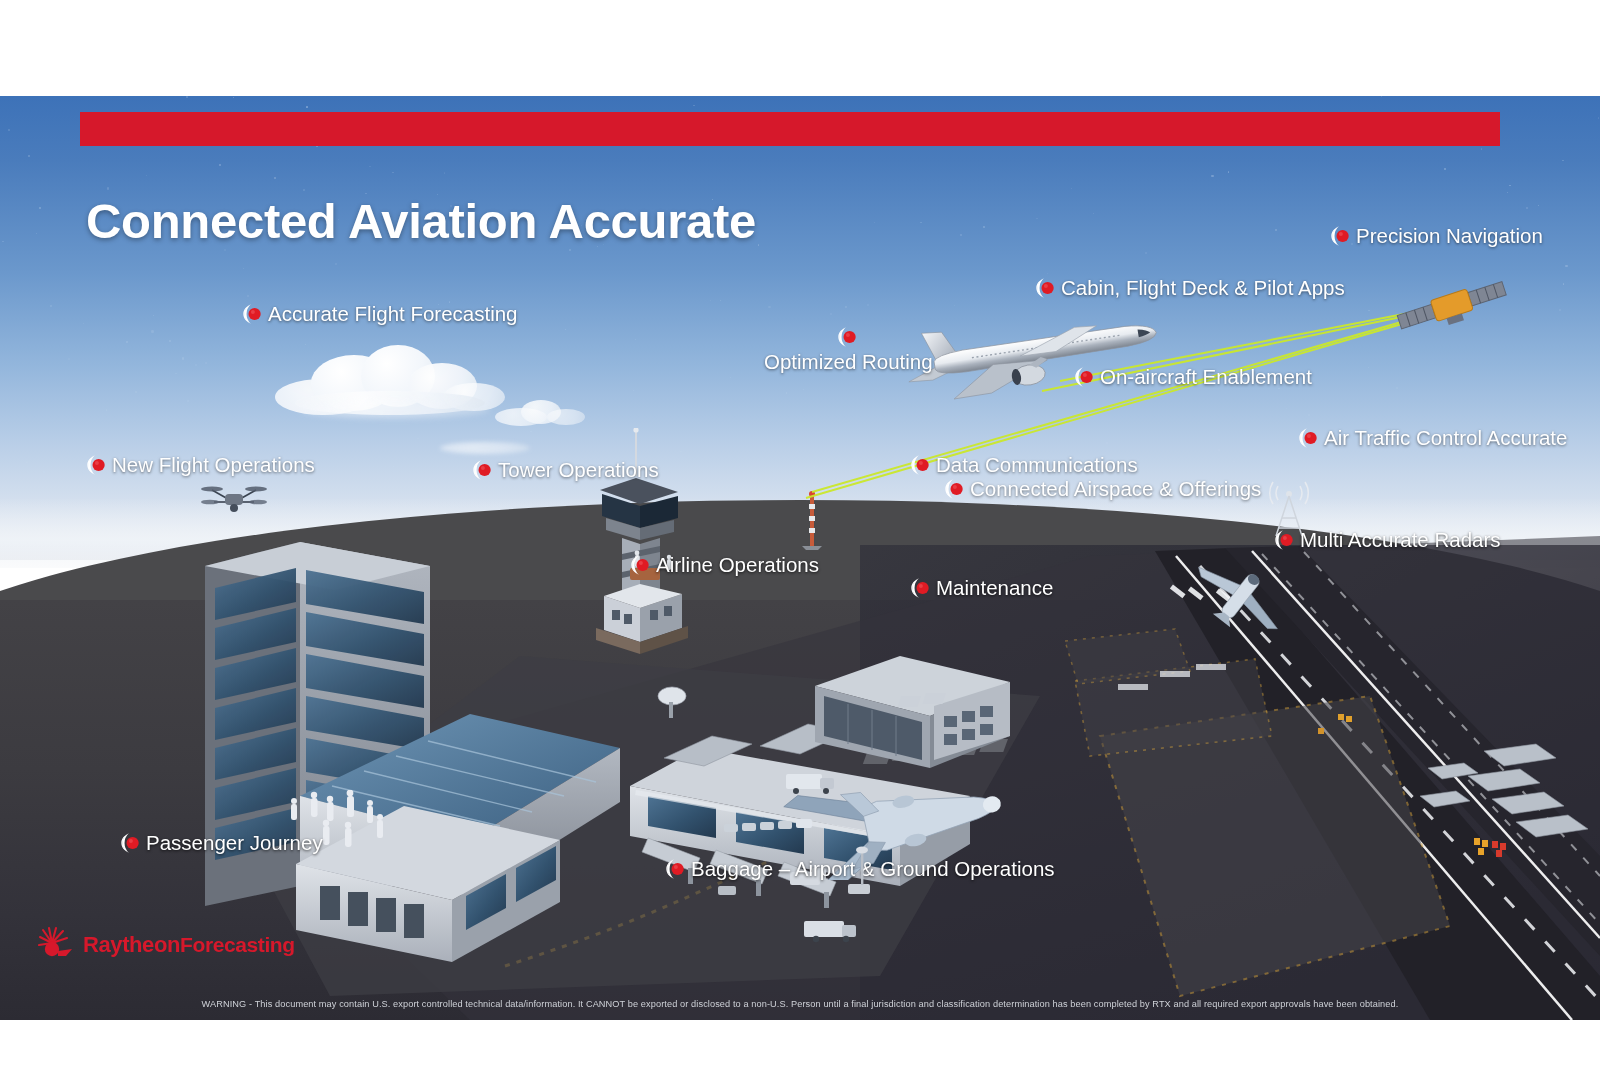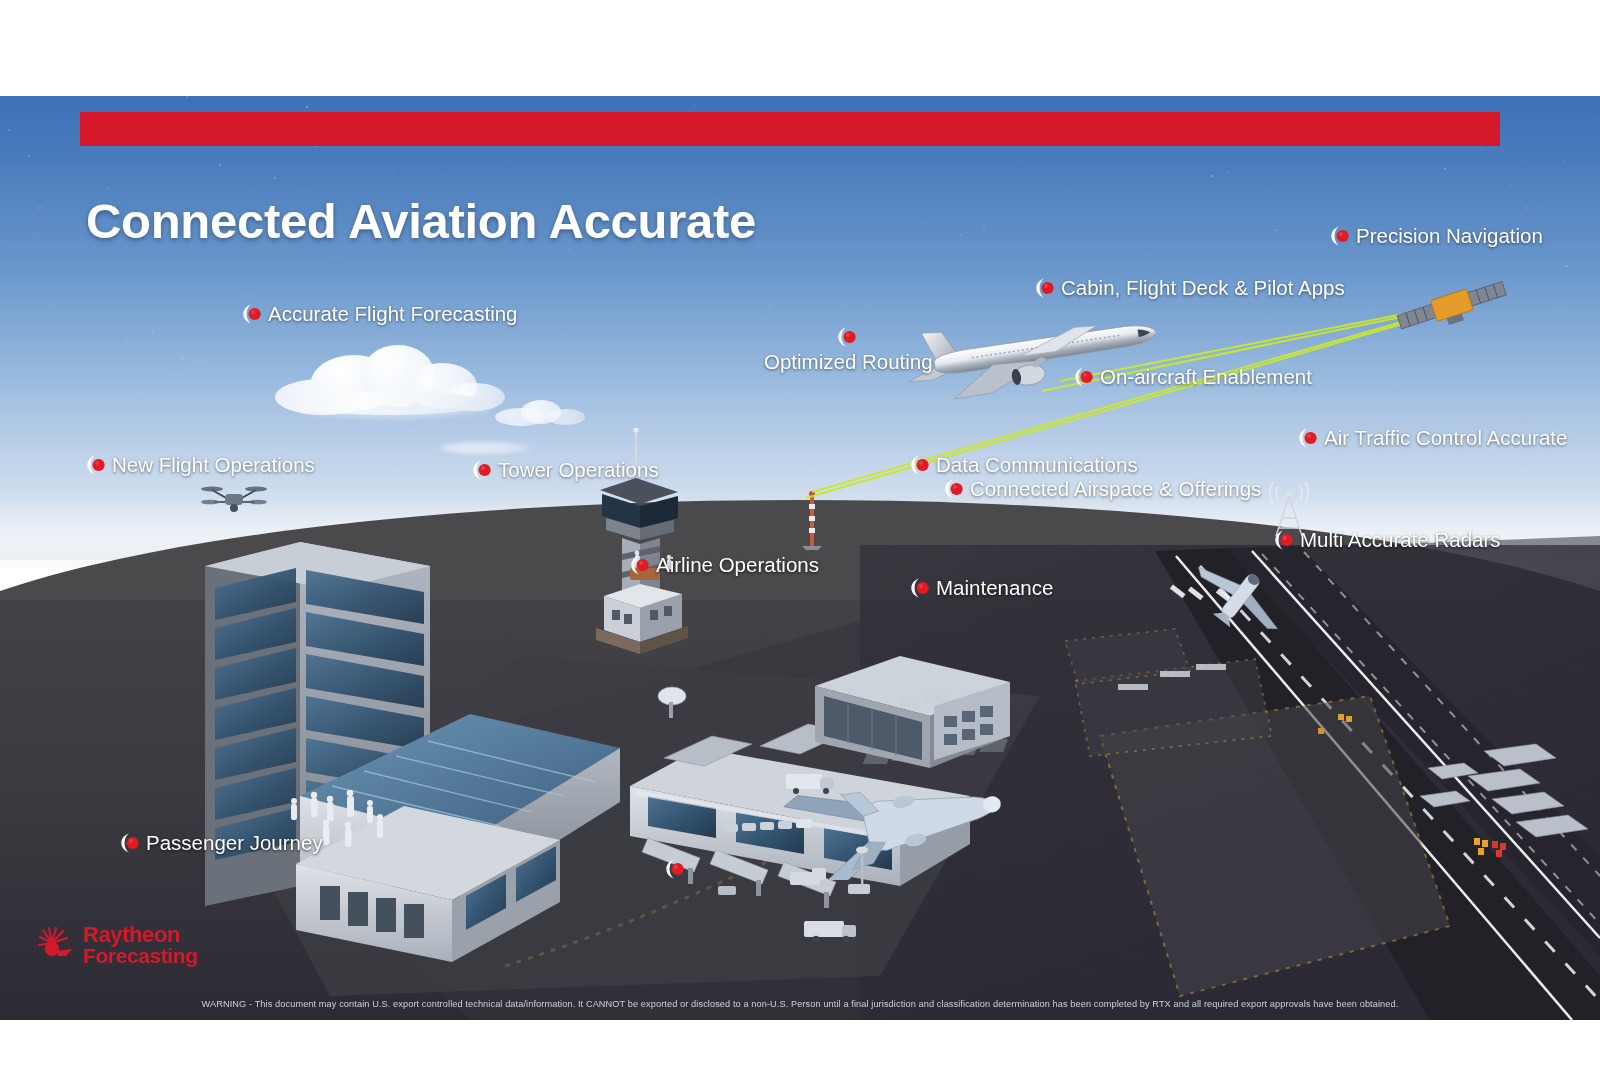--- a/index.html
+++ b/index.html
@@ -145,21 +145,21 @@
 
   
   .terminal-layer { position:absolute; left:0; top:96px; width:1600px; height:924px; z-index: 10; }
 
   
   .logo {
     position:absolute; left:36px; top:925px; z-index:55;
     display:flex; align-items:center; gap:7px; cursor:pointer;
   }
   .logo-mark { width:40px; height:40px; flex:0 0 40px; }
-  .logo-text { display:flex; flex-direction:column; line-height:.94; }
+  .logo-text { display:flex; flex-direction:row; line-height:.94; }
   .logo-text .l1 { color:#d6182b; font-size:22px; font-weight:bold; letter-spacing:-.4px; }
   .logo-text .l2 { color:#d6182b; font-size:21px; font-weight:bold; letter-spacing:-.4px; }
 
   
   .warning {
     position:absolute; left:0; top:999px; width:1600px;
     text-align:center;
     color:#cfd2d8;
     font-size:9.2px;
     letter-spacing:.1px;
@@ -1000,20 +1000,21 @@
       </div>
       <div class="callout dark" style="left: 663px; top: 856px;">
         <span class="pin">
           <svg viewBox="0 0 26 26" aria-hidden="true">
             <path d="M10.8 3.2 A10.6 10.6 0 0 0 10.8 22.8 A13.4 13.4 0 0 1 10.8 3.2 Z" fill="#ffffff"></path>
             <path d="M7.6 5.2 A9.2 9.2 0 0 0 7.6 20.8 A11.6 11.6 0 0 1 7.6 5.2 Z" fill="#ffffff" opacity="0.95"></path>
             <circle cx="14.6" cy="13" r="6.1" fill="#e01b24"></circle>
             <circle cx="12.9" cy="11.1" r="2.0" fill="#f05a60" opacity="0.55"></circle>
           </svg>
         </span>
+        <span class="lbl">Baggage – Airport &amp; Ground Operations</span>
       </div>
     </div>
 
   <div class="logo">
     <svg class="logo-mark" viewBox="0 0 40 40">
       <g stroke="#d6182b" stroke-width="2.1" stroke-linecap="round">
         <line x1="16" y1="18" x2="7" y2="5"></line>
         <line x1="16" y1="18" x2="13" y2="3"></line>
         <line x1="16" y1="18" x2="20" y2="3"></line>
         <line x1="16" y1="18" x2="27" y2="6"></line>

